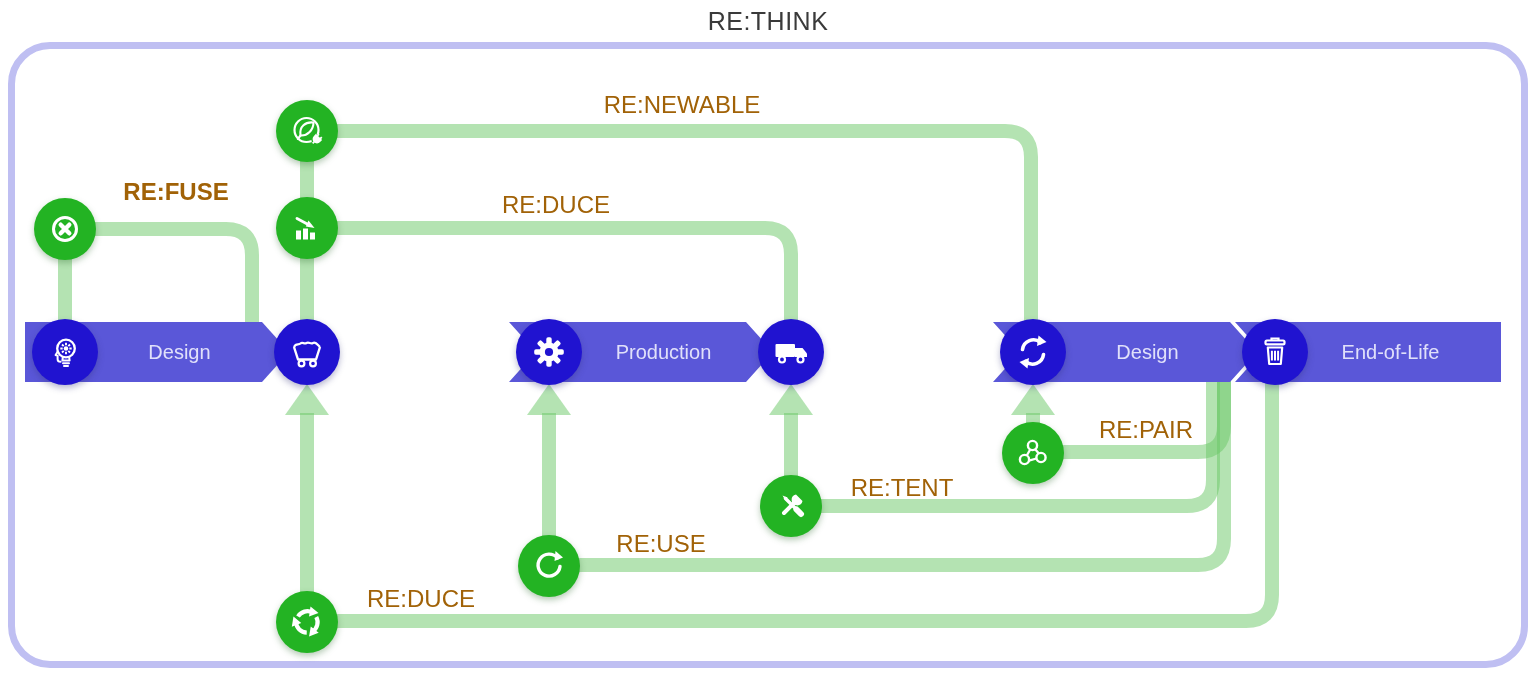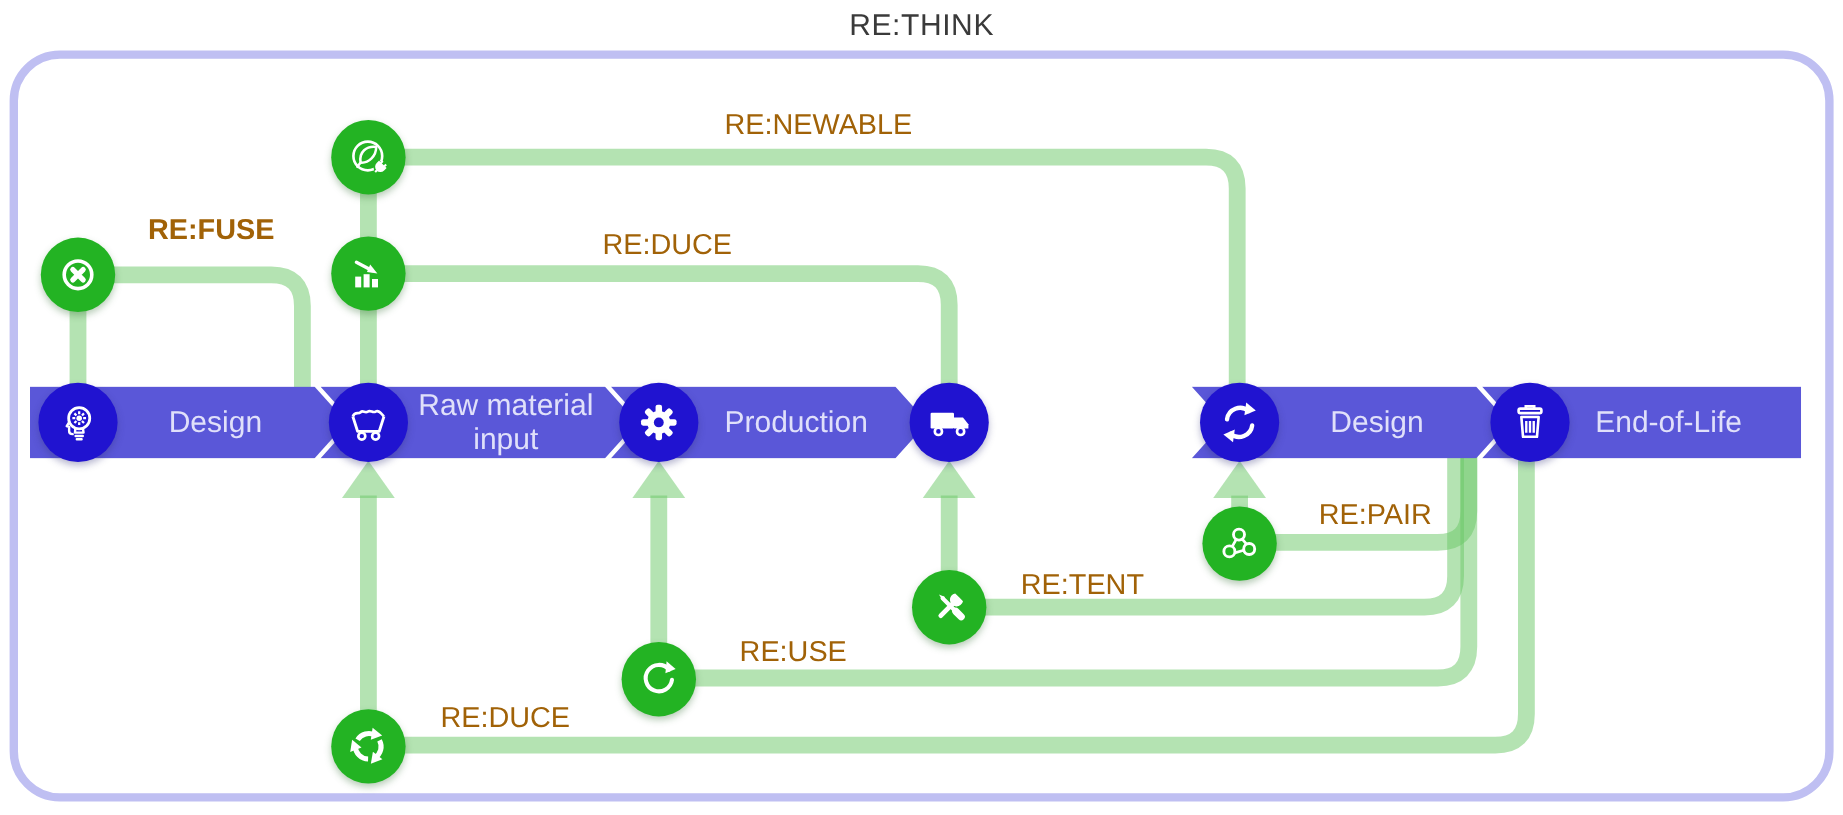--- a/index.html
+++ b/index.html
@@ -14,21 +14,21 @@
   #title{
     position:absolute;top:7px;left:50%;transform:translateX(-50%);
     font-size:25px;font-weight:500;color:#3a3a3a;letter-spacing:.5px;z-index:4;white-space:nowrap;
   }
   #connectors{position:absolute;left:0;top:0;z-index:1;}
   .conn{stroke:rgba(106,199,101,0.5);stroke-width:14;fill:none;}
   .arrowhead{fill:rgba(106,199,101,0.5);}
   .stage{
     position:absolute;top:322px;height:60px;background:#5a57d8;color:#e0e0fa;
     display:flex;align-items:center;justify-content:center;text-align:center;
-    font-size:25px;line-height:1.12;box-sizing:border-box;padding:0 25px 0 70px;
+    font-size:20px;line-height:1.12;box-sizing:border-box;padding:0 25px 0 70px;
     z-index:2;filter:drop-shadow(0 2px 2px rgba(90,90,160,0.30));
   }
   .bcircle{
     position:absolute;top:319px;width:66px;height:66px;border-radius:50%;background:#2013d0;
     display:flex;align-items:center;justify-content:center;z-index:3;
     box-shadow:0 3px 6px rgba(50,50,120,.35);
   }
   .gcircle{
     position:absolute;width:62px;height:62px;border-radius:50%;background:#23b323;
     display:flex;align-items:center;justify-content:center;z-index:3;
@@ -63,23 +63,20 @@
     <path class="conn" d="M307 621 V413"></path>
     <polygon class="arrowhead" points="285,415 329,415 307,384"></polygon>
     <polygon class="arrowhead" points="527,415 571,415 549,384"></polygon>
     <polygon class="arrowhead" points="769,415 813,415 791,384"></polygon>
     <polygon class="arrowhead" points="1011,415 1055,415 1033,384"></polygon>
   </svg>
 
   <div class="stage" style="left:25px;width:264px;clip-path:polygon(0 0,237px 0,264px 50%,237px 100%,0 100%);">
     <span>Design</span>
   </div>
-  <div class="stage" style="left:267px;width:264px;clip-path:polygon(0 0,237px 0,264px 50%,237px 100%,0 100%,27px 50%);">
-    <span>Raw material input</span>
-  </div>
   <div class="stage" style="left:509px;width:264px;clip-path:polygon(0 0,237px 0,264px 50%,237px 100%,0 100%,27px 50%);">
     <span>Production</span>
   </div>
   <div class="stage" style="left:993px;width:264px;clip-path:polygon(0 0,237px 0,264px 50%,237px 100%,0 100%,27px 50%);">
     <span>Design</span>
   </div>
   <div class="stage" style="left:1235px;width:266px;clip-path:polygon(0 0,266px 0,266px 100%,0 100%,27px 50%);">
     <span>End-of-Life</span>
   </div>
 

